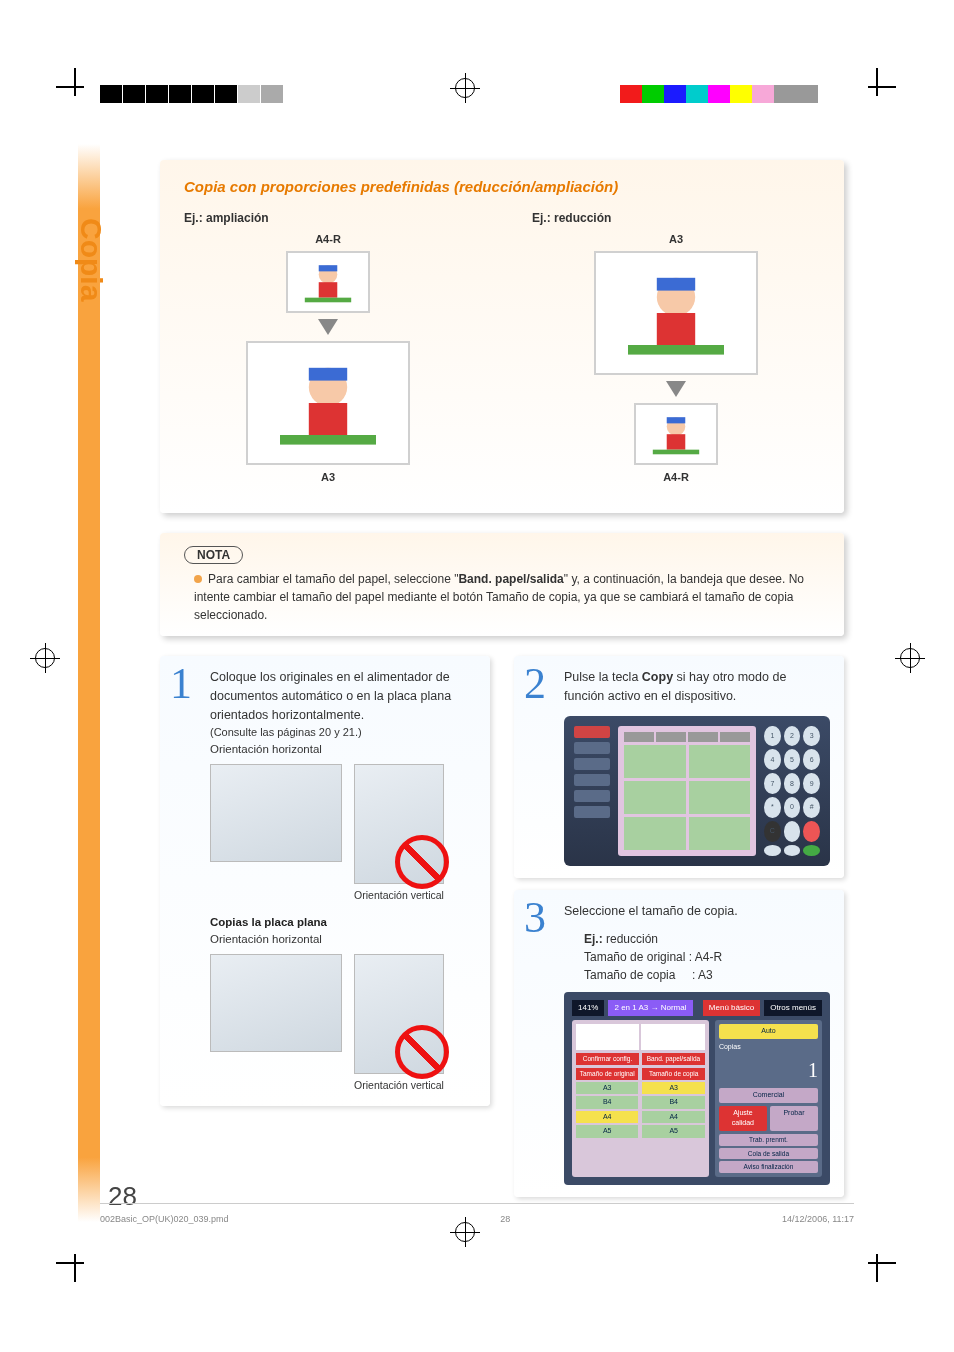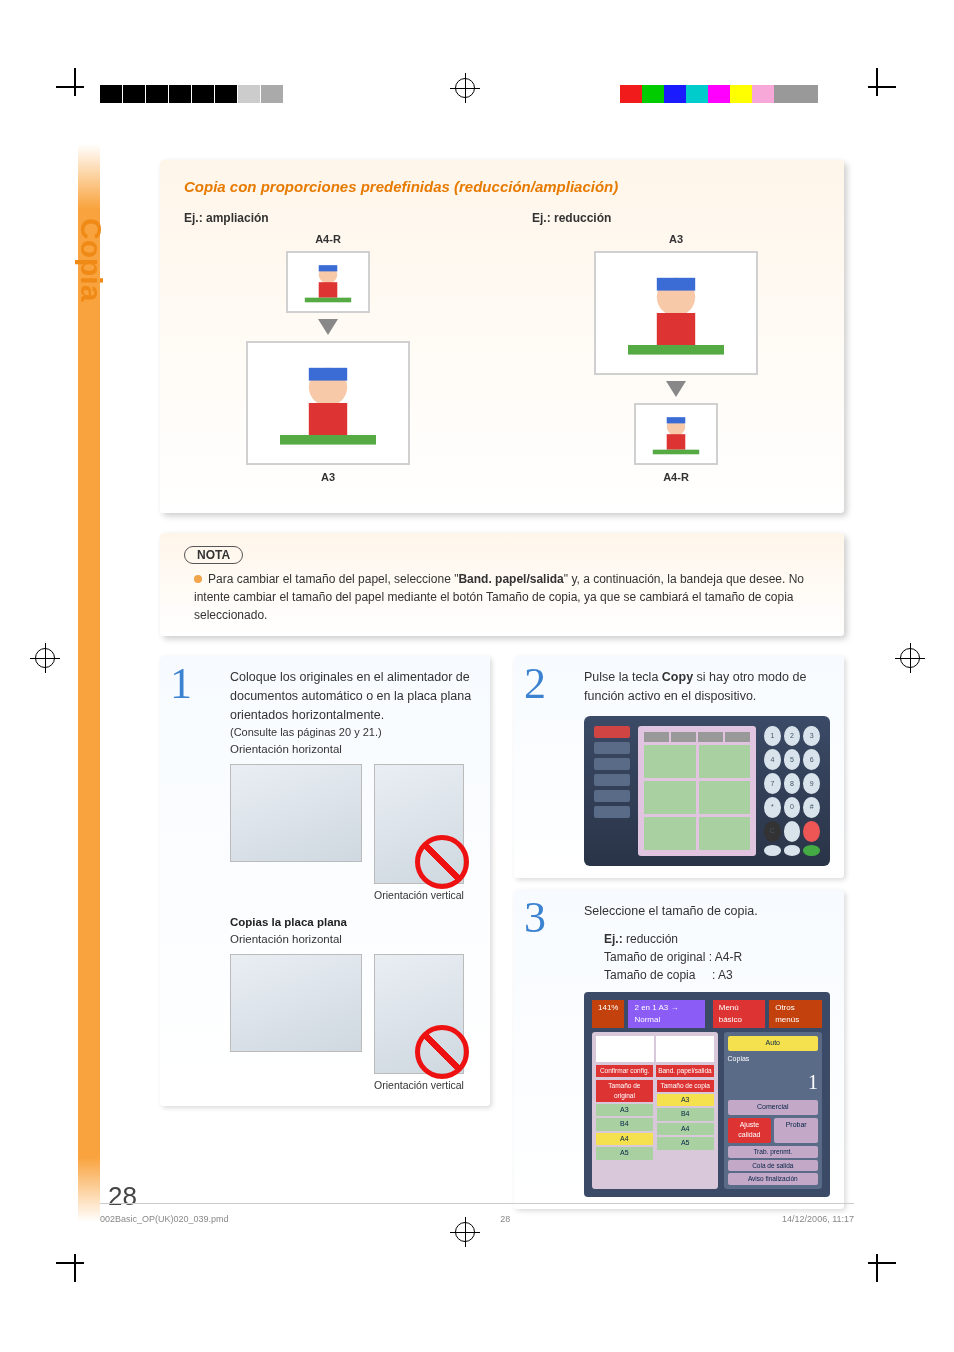--- a/index.html
+++ b/index.html
@@ -95,21 +95,21 @@
   .step-col { flex:1; display:flex; flex-direction:column; gap:12px;}
   .step-box {
     background: linear-gradient(180deg,#f7fbff,#fff);
     border-radius:4px; box-shadow: 2px 2px 5px rgba(0,0,0,.15);
     padding: 12px 14px; position:relative;
   }
   .bignum {
     font-size:44px; color:#3b82d0; font-weight:normal;
     position:absolute; left:10px; top:2px; font-family: Georgia, serif;
   }
-  .step-text { margin-left:56px; font-size:12.5px; line-height:1.5; }
+  .step-text { margin-left:36px; font-size:12.5px; line-height:1.5; }
   .small-it { font-size:11px; }
   .sub-bold { font-size:11.5px; font-weight:bold; margin-top:10px; color:#222;}
   .sub-reg { font-size:11.5px; }
 
   .photo-pair { display:flex; gap:12px; margin-top:6px; flex-wrap:wrap;}
   .photo {
     width:130px;height:96px;background:linear-gradient(160deg,#e9eef3,#cfd8e0);
     border:1px solid #bbb;position:relative;
   }
   .photo.v{width:88px;height:118px;}
@@ -138,21 +138,21 @@
   .dp-right .r{background:#e55;}
   .dp-right .k{background:#333;}
 
   .copy-screen{
     width:100%;background:#3b4a66;border-radius:4px;margin-top:8px;padding:8px;box-sizing:border-box;
     font-size:8px;color:#fff;
   }
   .cs-top{display:flex;gap:4px;margin-bottom:4px;}
   .cs-top .gray{background:#8b5cf6;padding:2px 6px;}
   .cs-top .red{background:#d33;padding:2px 6px;}
-  .cs-top .blue{background:#c2410c;padding:2px 6px;}
+  .cs-top .blue{background:#0f172a;padding:2px 6px;}
   .cs-body{display:flex;gap:6px;}
   .cs-l{flex:1.3;background:#d9c7da;padding:4px;border-radius:3px;}
   .cs-r{flex:1;background:#5a6b88;padding:4px;border-radius:3px;display:flex;flex-direction:column;gap:3px;}
   .cs-btn{background:#c4a8c7;color:#024;padding:2px 4px;border-radius:2px;text-align:center;font-size:7px;}
   .cs-btn.red{background:#d33;color:#fff;}
   .cs-btn.y{background:#f5e14d;color:#024;}
   .cs-lcols{display:flex;gap:4px;margin-top:3px;}
   .cs-lcol{flex:1;display:flex;flex-direction:column;gap:2px;}
   .cs-lcol .h{background:#d33;color:#fff;font-size:6.5px;padding:1px;text-align:center;}
   .cs-lcol .b{background:#a8d0a0;color:#024;font-size:7px;padding:1px;text-align:center;}

